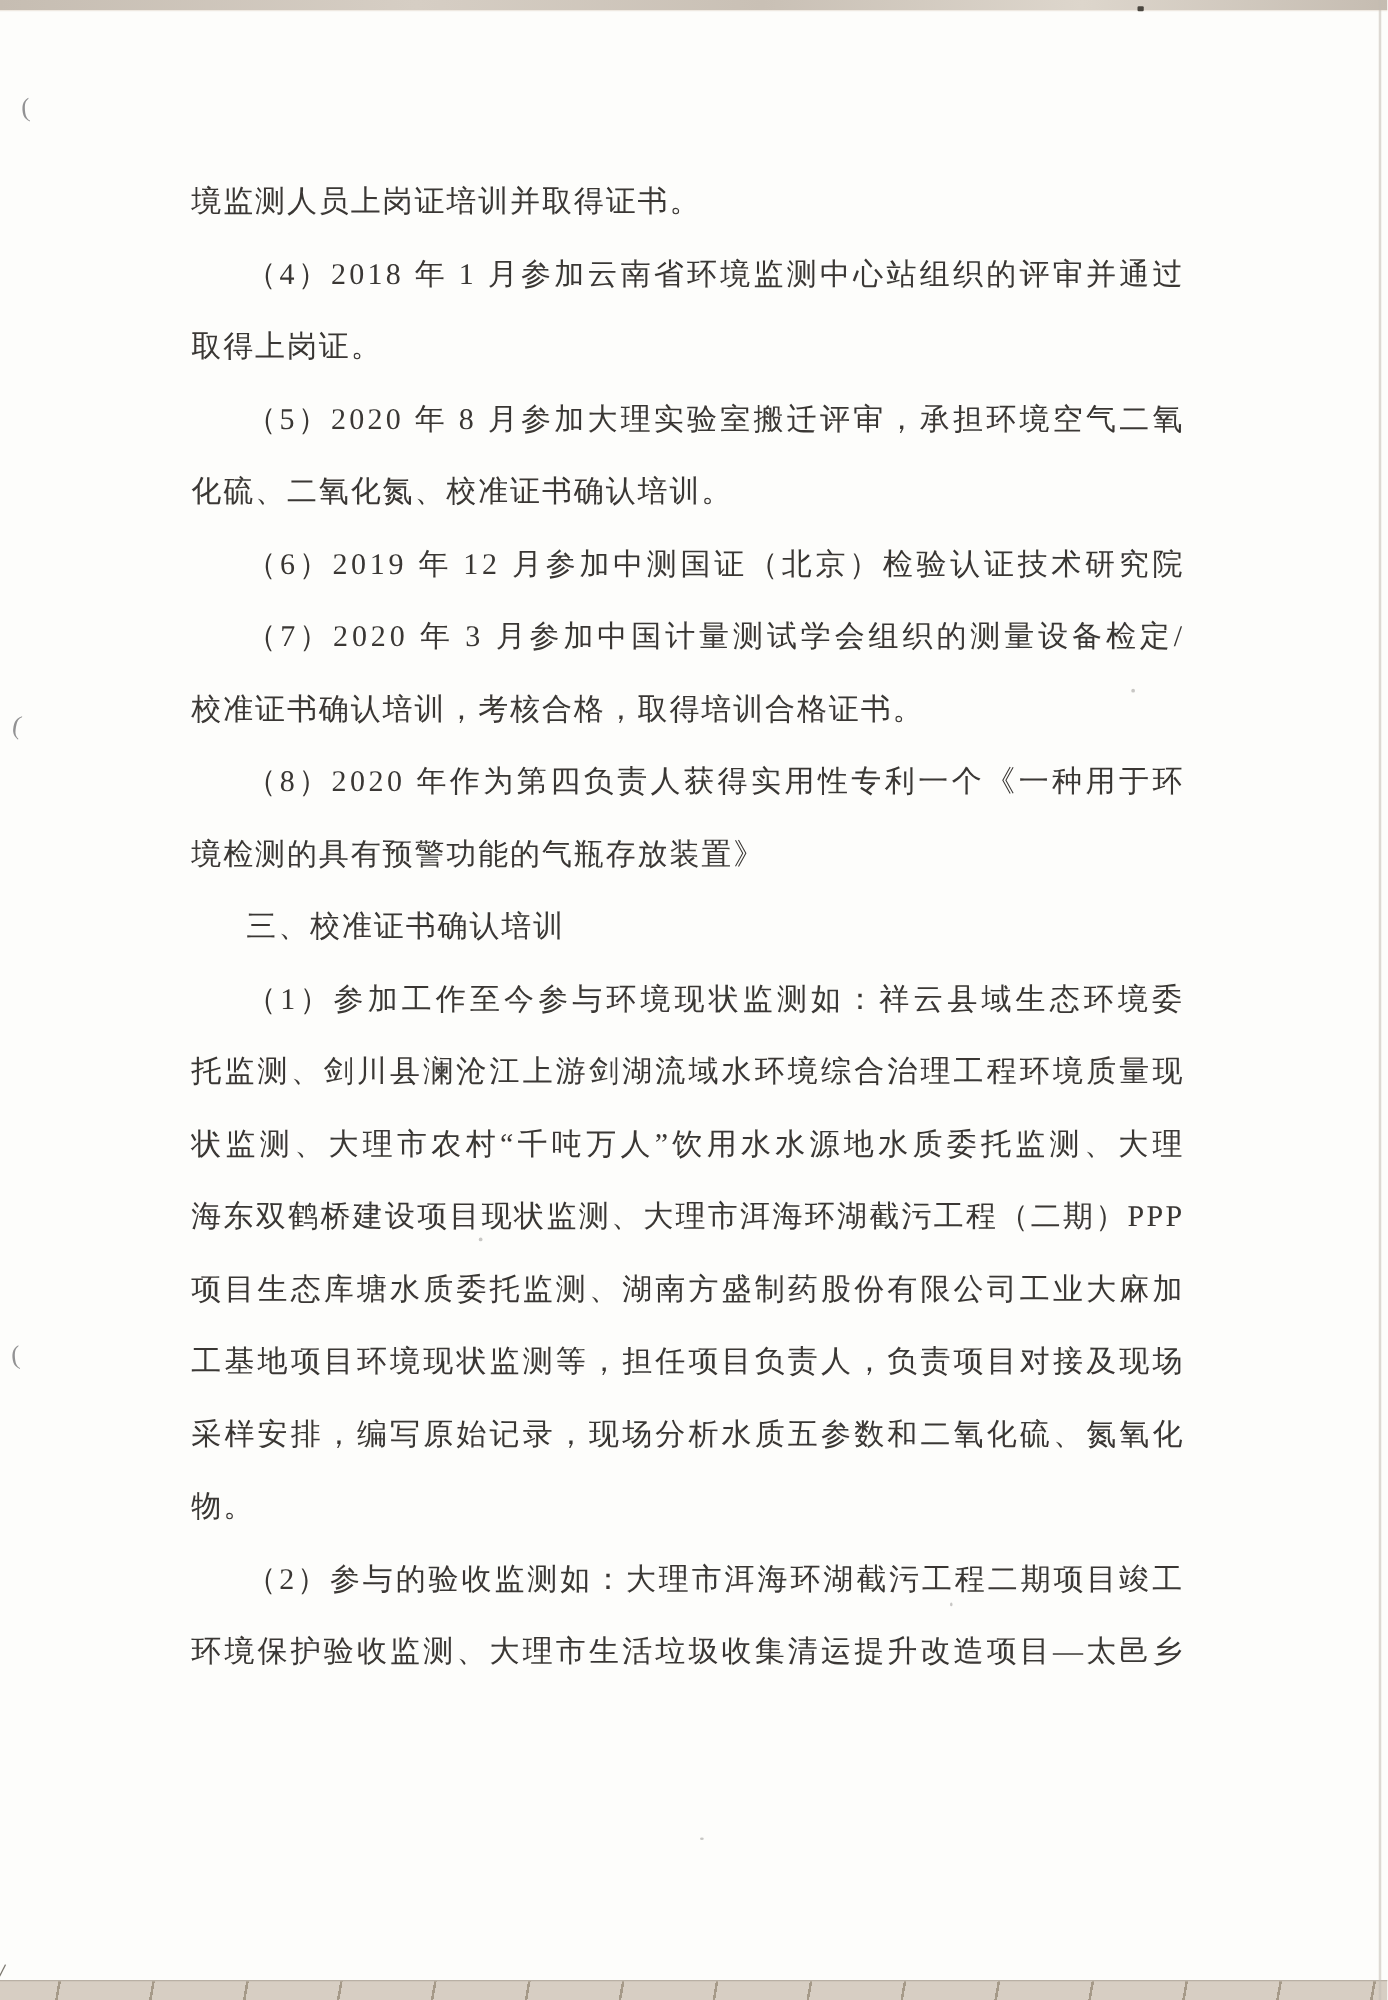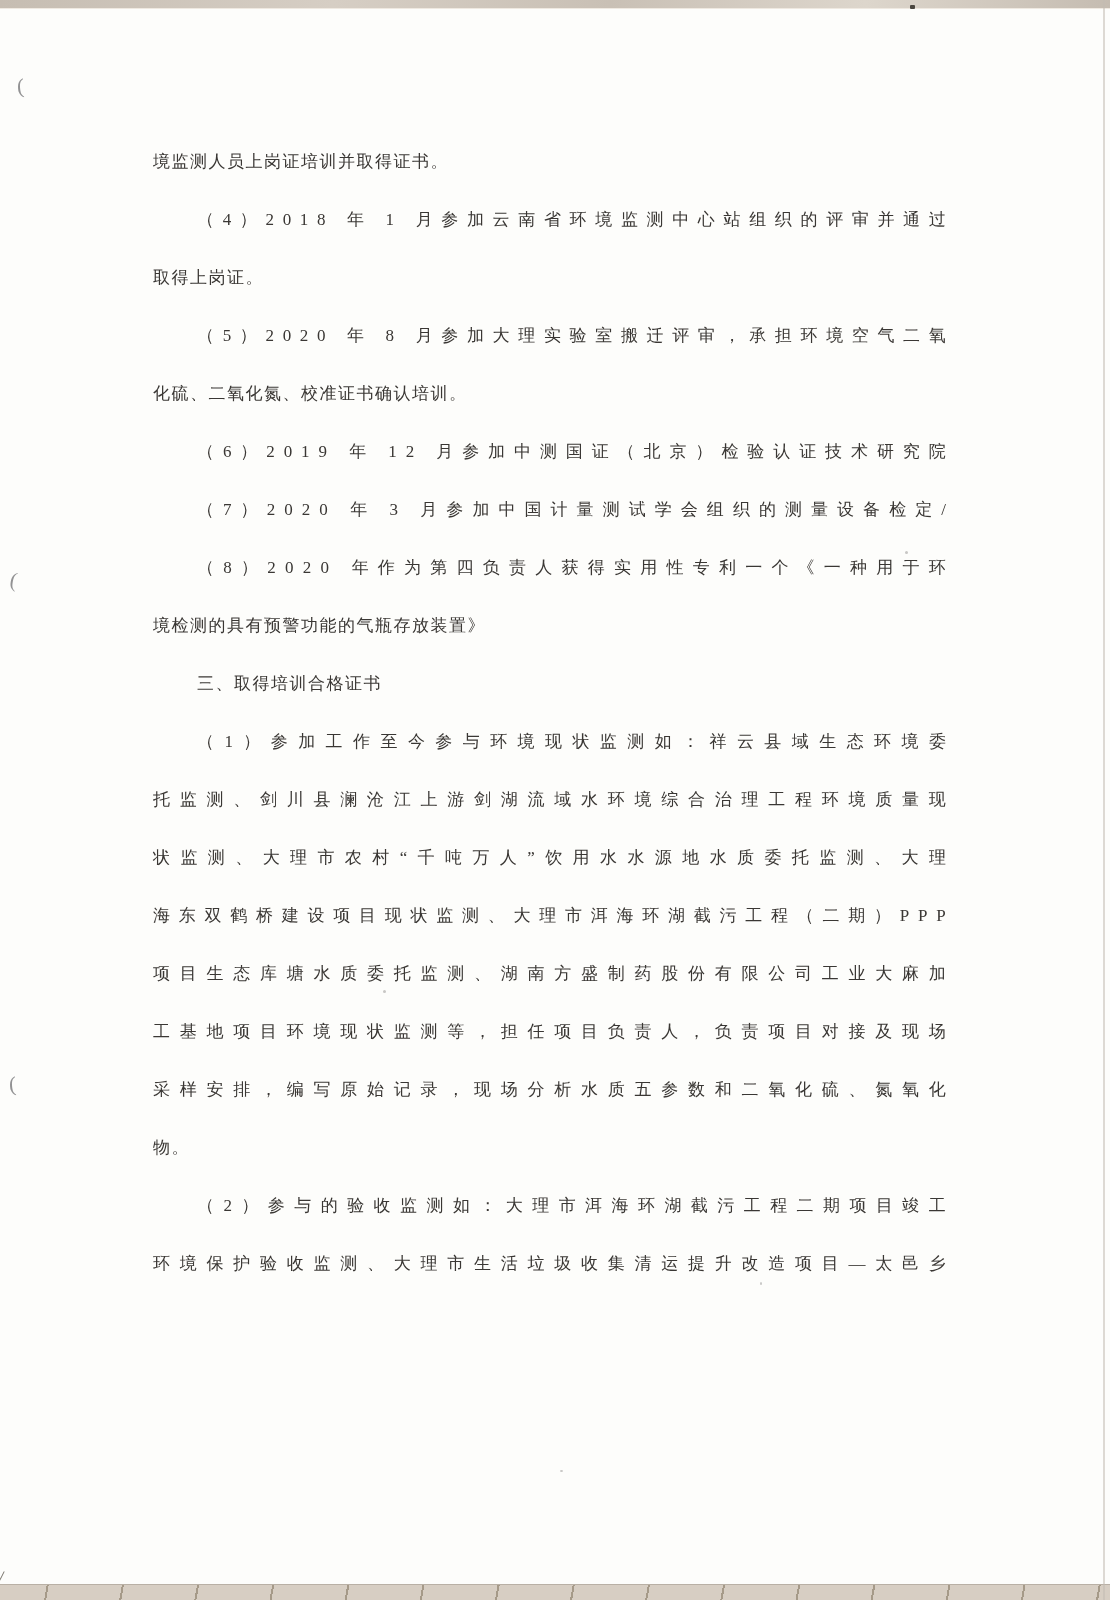--- a/index.html
+++ b/index.html
@@ -47,21 +47,21 @@
   .s2{left:383px;top:990px;width:3px;height:3px;}
   .s3{left:760px;top:1282px;width:2px;height:3px;}
   .s4{left:560px;top:1470px;width:3px;height:2px;}
   
   .doc{
     position:absolute;left:153px;top:133px;width:793px;
     color:#3a3734;
   }
   .line{
     height:58px;line-height:58px;
-    font-size:17px;letter-spacing:1.5px;
+    font-size:24px;letter-spacing:1.5px;
     white-space:nowrap;
   }
   .line.ind{padding-left:44px;}
   
   .line.just{
     display:flex;justify-content:space-between;align-items:center;
     letter-spacing:0;white-space:normal;
   }
   .line.just span{flex:0 0 auto;}
 </style>
@@ -222,20 +222,21 @@
         <span>织</span>
         <span>的</span>
         <span>测</span>
         <span>量</span>
         <span>设</span>
         <span>备</span>
         <span>检</span>
         <span>定</span>
         <span>/</span>
       </div>
+    <div class="line">校准证书确认培训，考核合格，取得培训合格证书。</div>
     <div class="line ind just">
         <span>（</span>
         <span>8</span>
         <span>）</span>
         <span>2</span>
         <span>0</span>
         <span>2</span>
         <span>0</span>
         <span>&nbsp;</span>
         <span>年</span>
@@ -256,21 +257,21 @@
         <span>一</span>
         <span>个</span>
         <span>《</span>
         <span>一</span>
         <span>种</span>
         <span>用</span>
         <span>于</span>
         <span>环</span>
       </div>
     <div class="line">境检测的具有预警功能的气瓶存放装置》</div>
-    <div class="line ind">三、取得培训合格证书</div>
+    <div class="line ind">三、校准证书确认培训</div>
     <div class="line ind just">
         <span>（</span>
         <span>1</span>
         <span>）</span>
         <span>参</span>
         <span>加</span>
         <span>工</span>
         <span>作</span>
         <span>至</span>
         <span>今</span>

